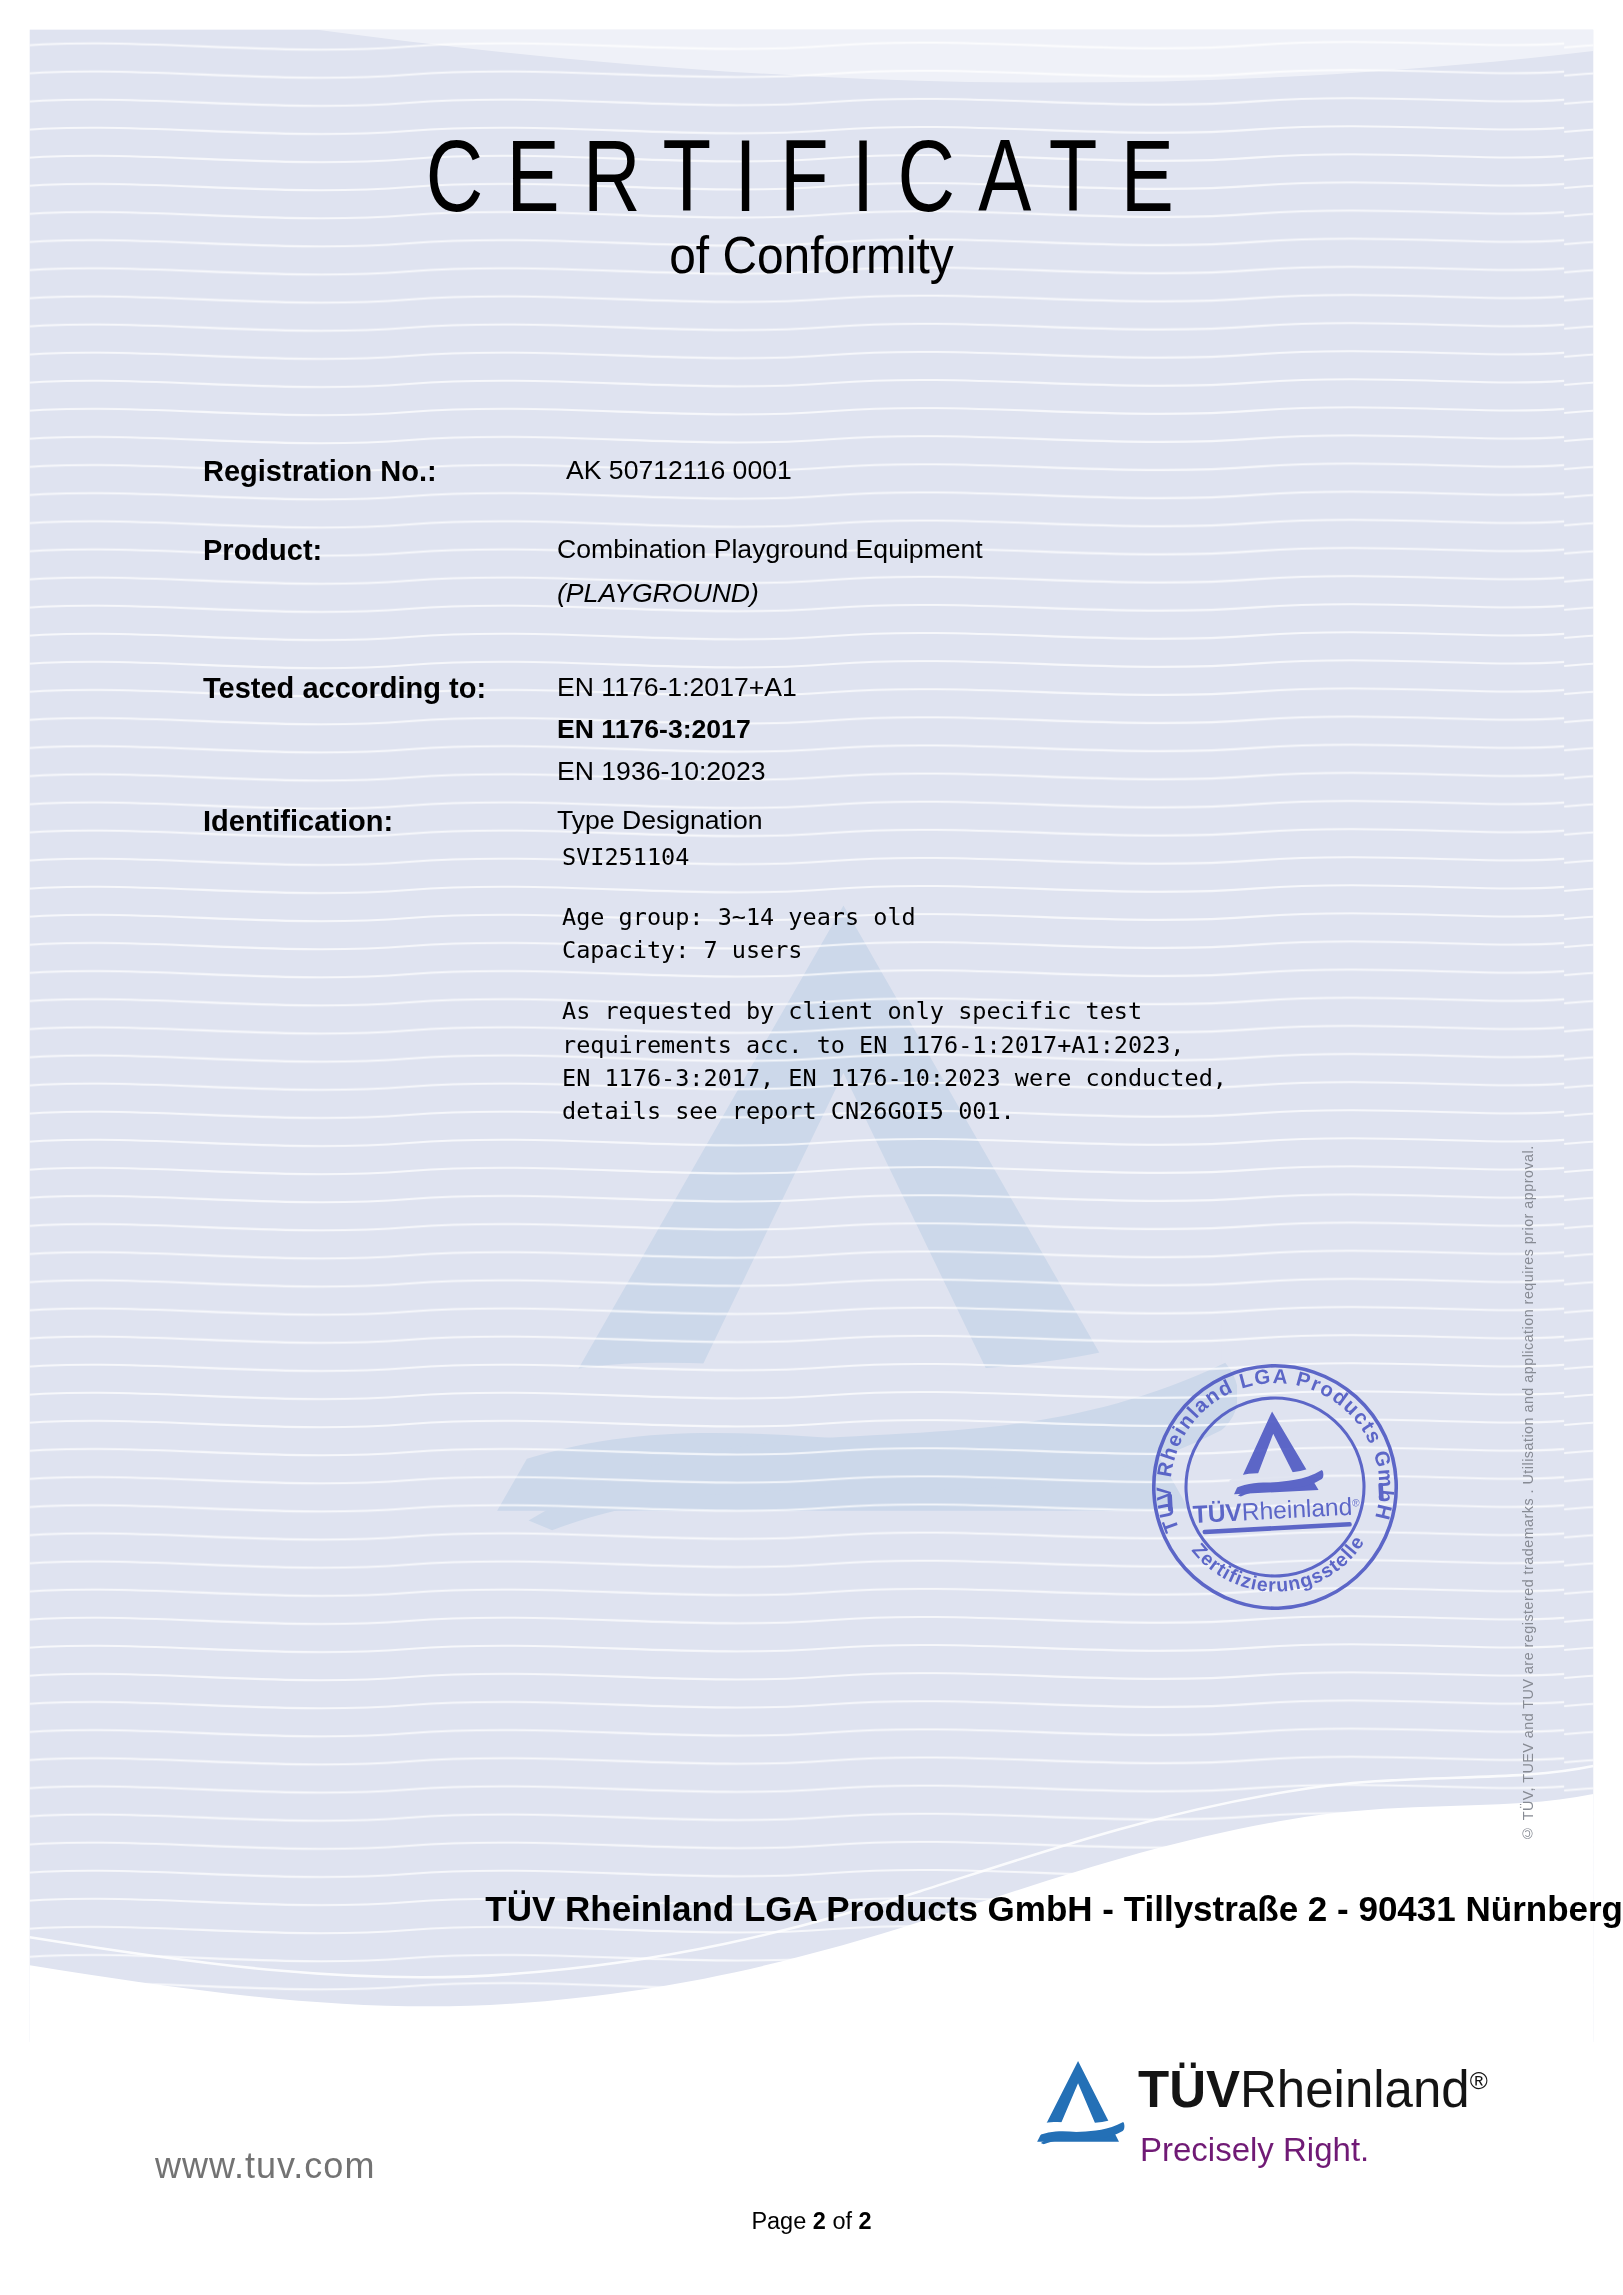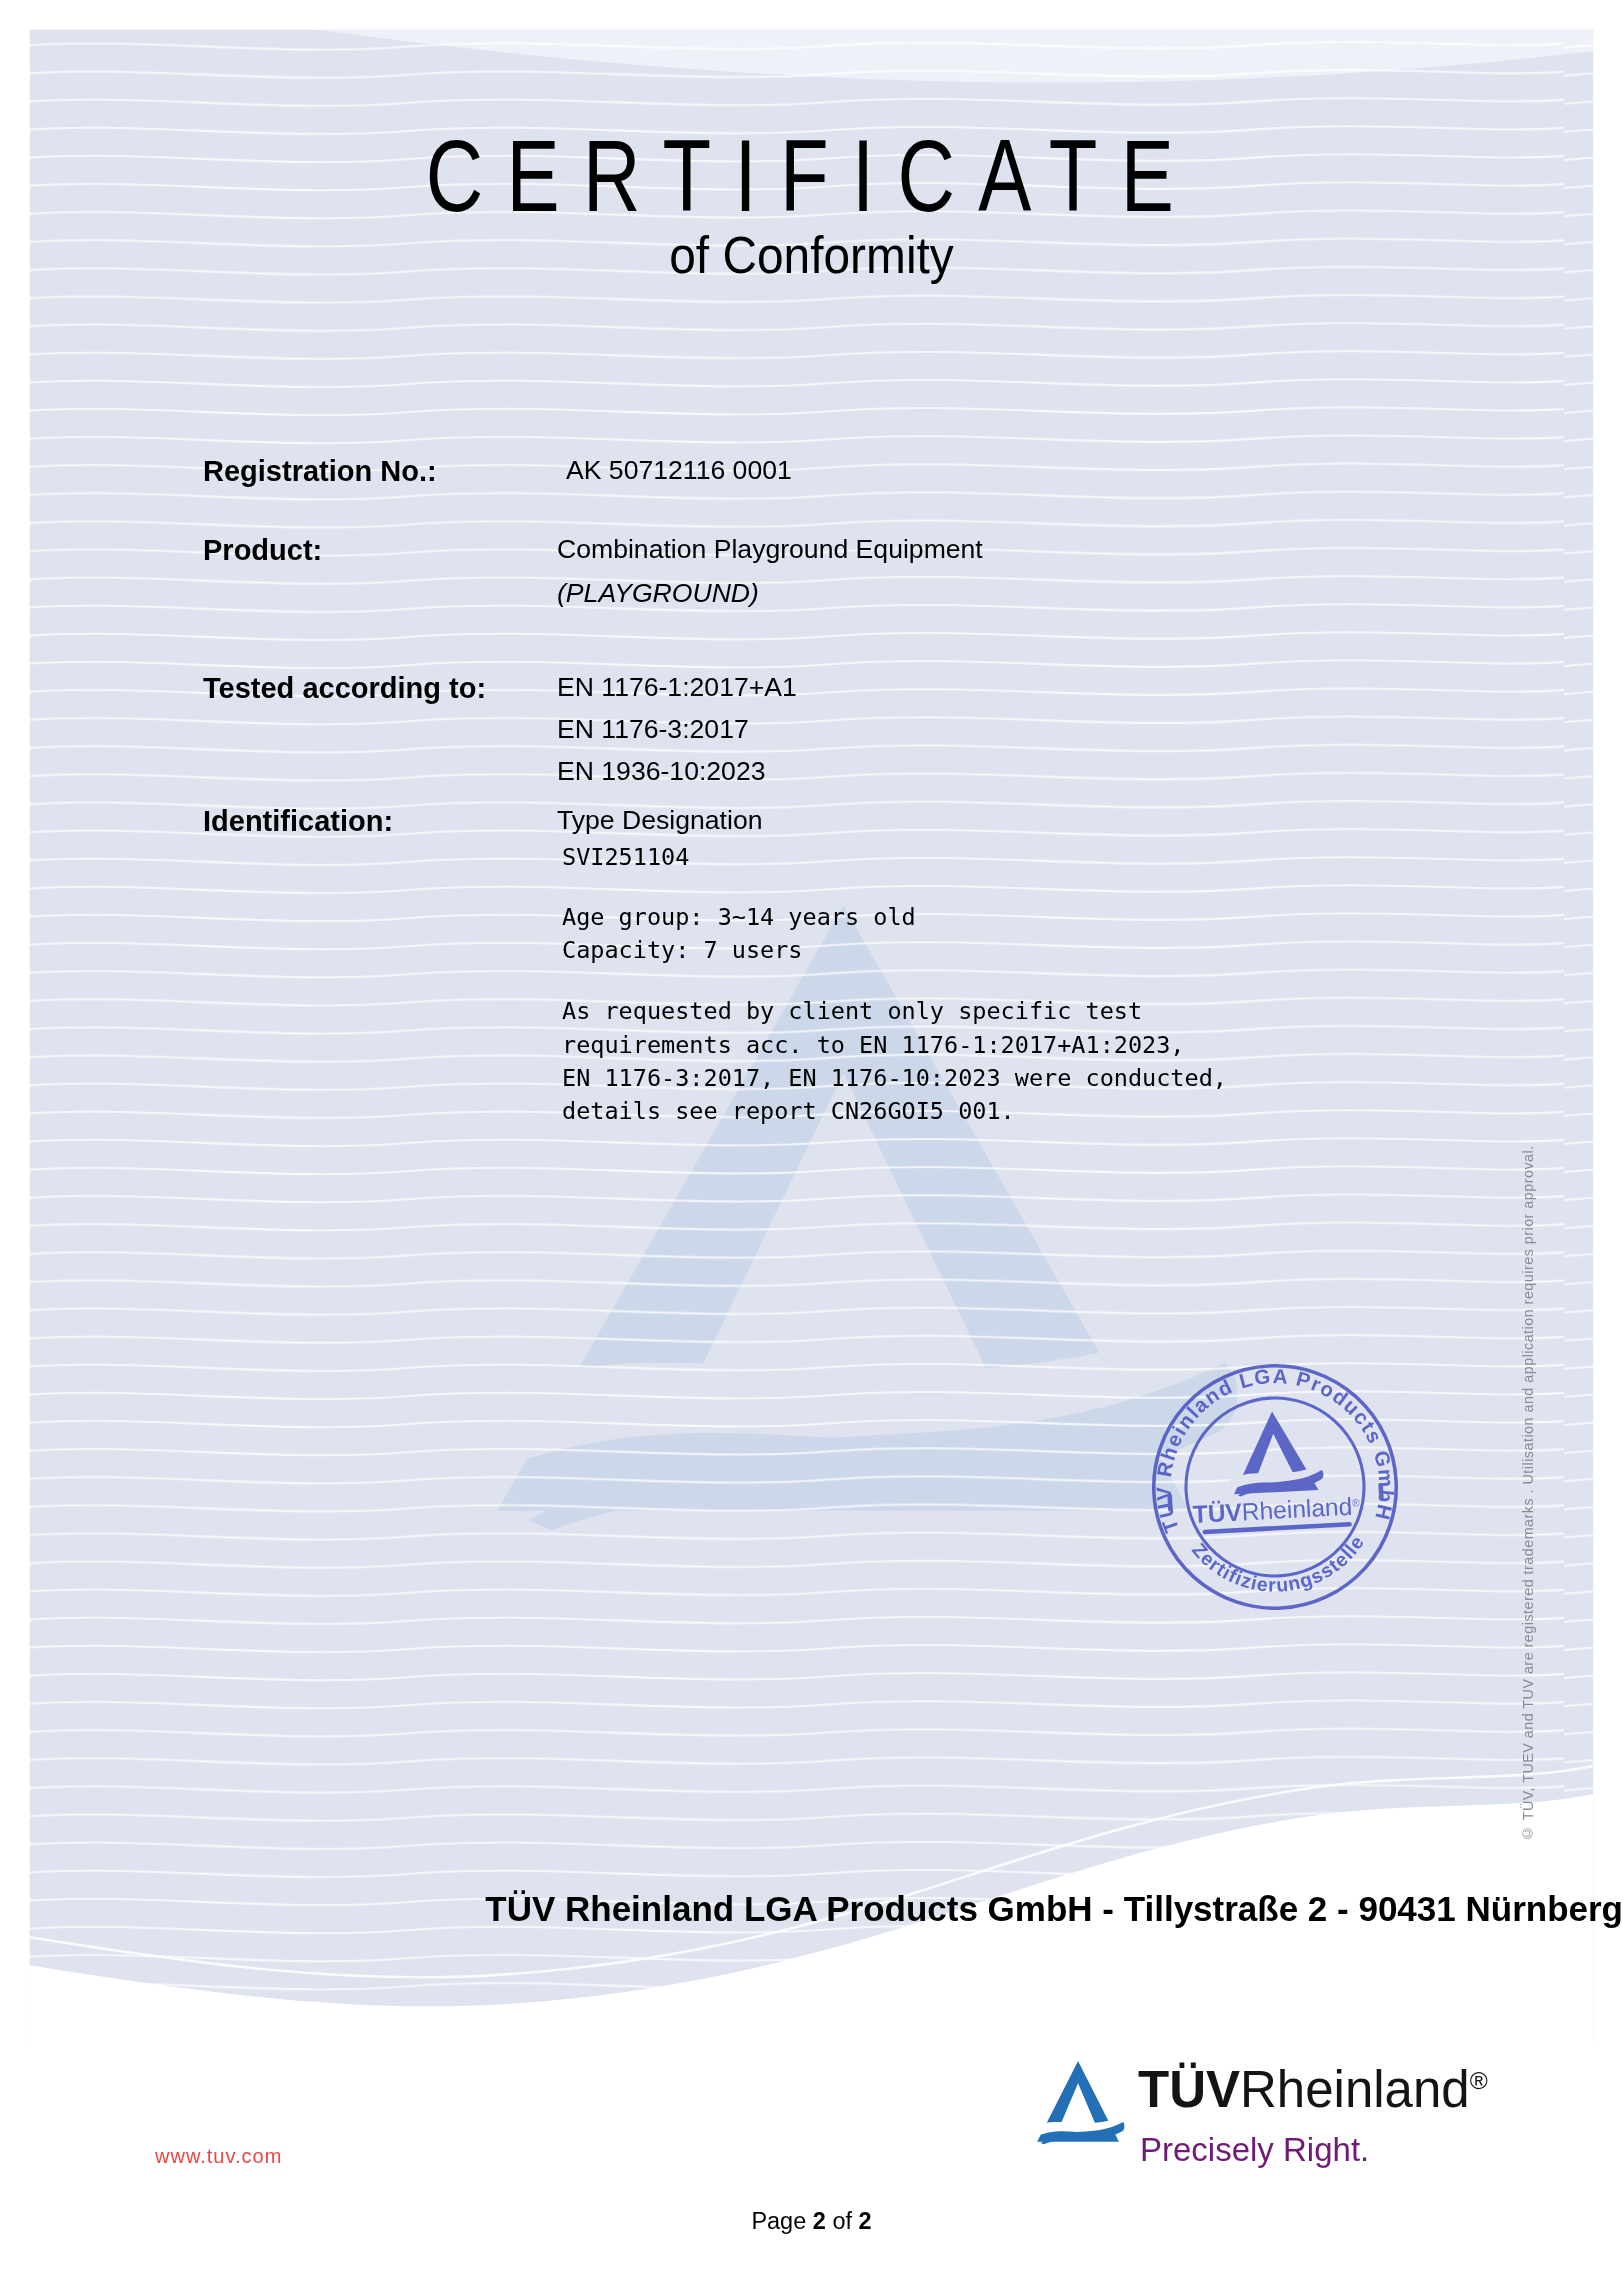--- a/index.html
+++ b/index.html
@@ -13,21 +13,21 @@
             transform:scaleX(0.92);transform-origin:50% 50%;}
   .lbl{left:203px;font-size:29px;font-weight:700;}
   .val{left:557px;font-size:26.6px;font-weight:400;}
   .ital{font-style:italic;}
   .mono{left:562px;font-family:"DejaVu Sans Mono",monospace;font-size:23.5px;line-height:33px;}
   .addr{left:0;top:1889px;width:100%;text-align:right;font-size:35px;font-weight:700;}
   .side-note{left:1512px;top:1143px;height:700px;width:31px;
              writing-mode:vertical-rl;transform:rotate(180deg);
              font-size:14.3px;color:#878b94;letter-spacing:0.5px;
              display:flex;align-items:center;justify-content:center;}
-  .website{left:155px;top:2145px;font-size:20px;letter-spacing:1px;color:#ef4444;}
+  .website{left:155px;top:2145px;font-size:36px;letter-spacing:1px;color:#737373;}
   .wordmark{left:1138px;top:2060px;font-size:51px;color:#141414;}
   .wordmark .b{font-weight:700;}
   .wordmark .reg{font-size:24.5px;vertical-align:super;}
   .tagline{left:1140px;top:2131px;font-size:33px;color:#701a75;}
   .pagenum{left:0;top:2208px;width:100%;text-align:center;font-size:23.5px;}
   .pagenum .b{font-weight:700;}
   .stamp{position:absolute;left:1142px;top:1354px;z-index:3;opacity:0.88;transform:rotate(-3deg);}
   .stamp text{font-family:"Liberation Sans",sans-serif;}
   .layer{position:absolute;inset:0;z-index:1;}
 </style>
@@ -73,21 +73,21 @@
 
     <div class="txt lbl" style="top:455px;">Registration No.:</div>
     <div class="txt val" style="top:455px;left:566px;">AK 50712116 0001</div>
 
     <div class="txt lbl" style="top:534px;">Product:</div>
     <div class="txt val" style="top:534px;">Combination Playground Equipment</div>
     <div class="txt val ital" style="top:578px;">(PLAYGROUND)</div>
 
     <div class="txt lbl" style="top:672px;">Tested according to:</div>
     <div class="txt val" style="top:672px;">EN 1176-1:2017+A1</div>
-    <div class="txt val" style="top:714px;">EN 1176-3:2017</div>
+    <div class="txt val" style="top:714px;font-weight:bold;">EN 1176-3:2017</div>
     <div class="txt val" style="top:756px;">EN 1936-10:2023</div>
 
     <div class="txt lbl" style="top:805px;">Identification:</div>
     <div class="txt val" style="top:805px;">Type Designation</div>
     <div class="txt mono" style="top:841px;">SVI251104</div>
 
     <div class="txt mono" style="top:901px;">Age group: 3~14 years old</div>
     <div class="txt mono" style="top:934px;">Capacity: 7 users</div>
 
     <div class="txt mono" style="top:995px;">As requested by client only specific test</div>

